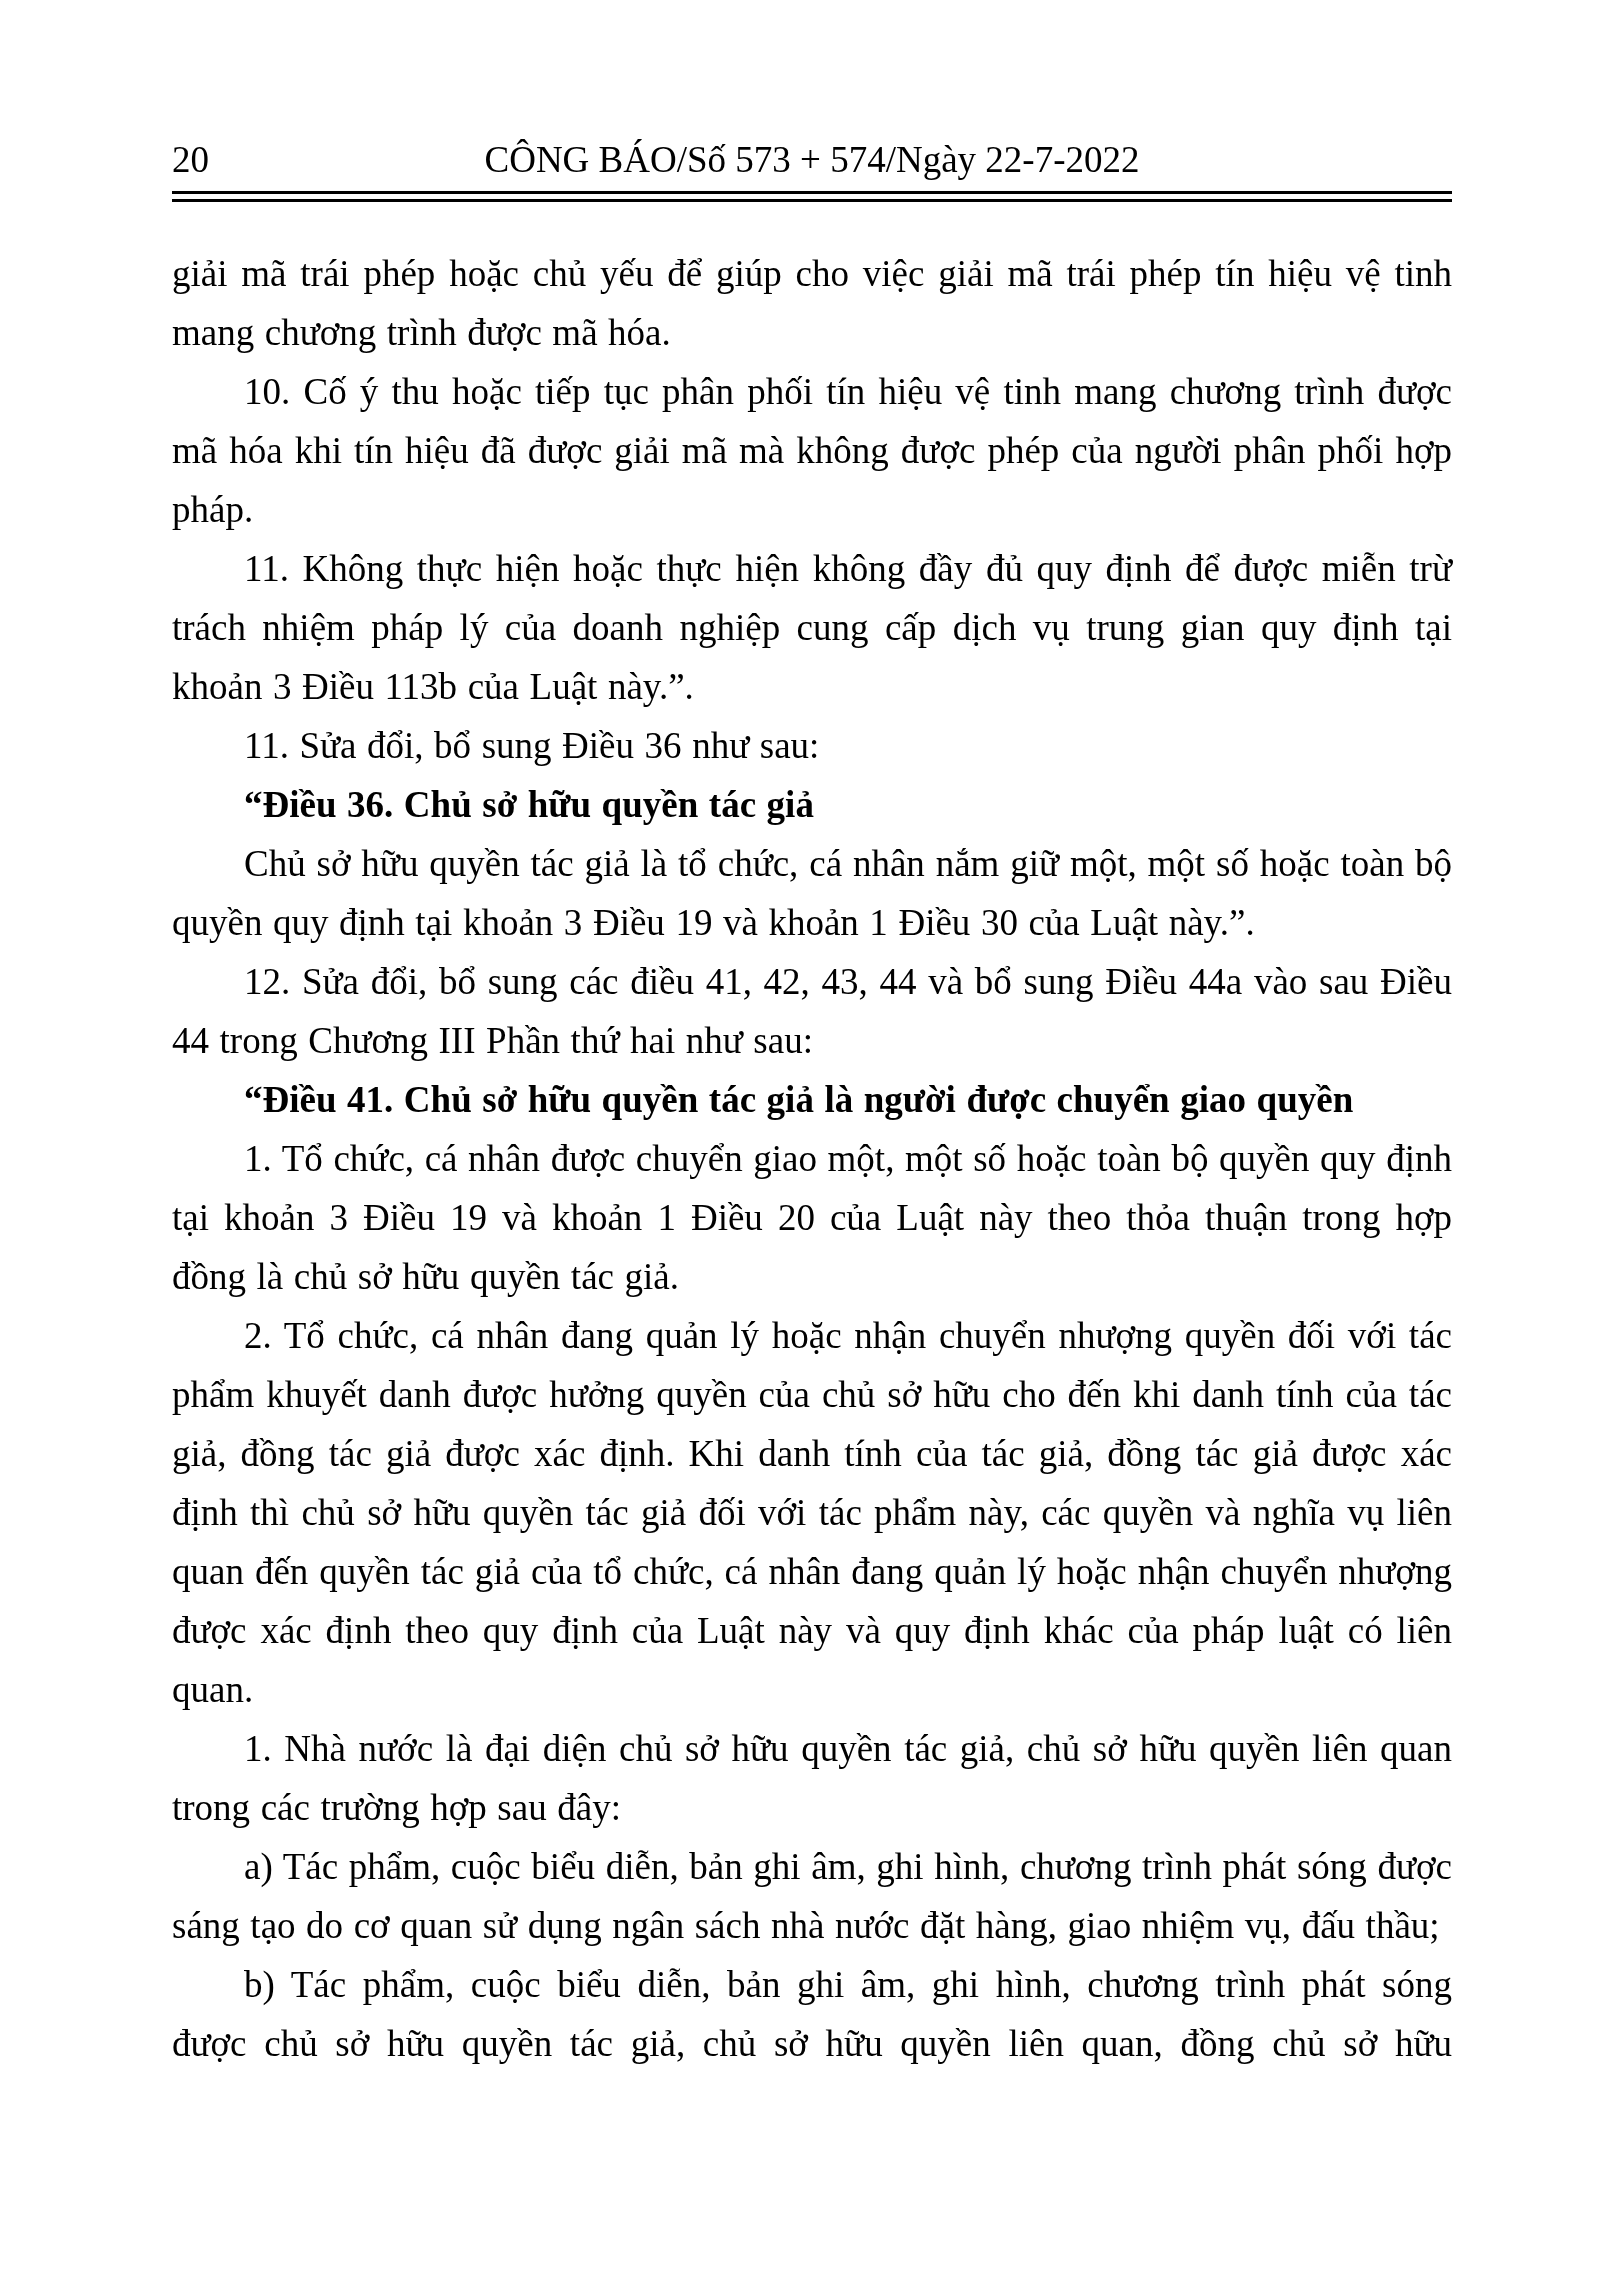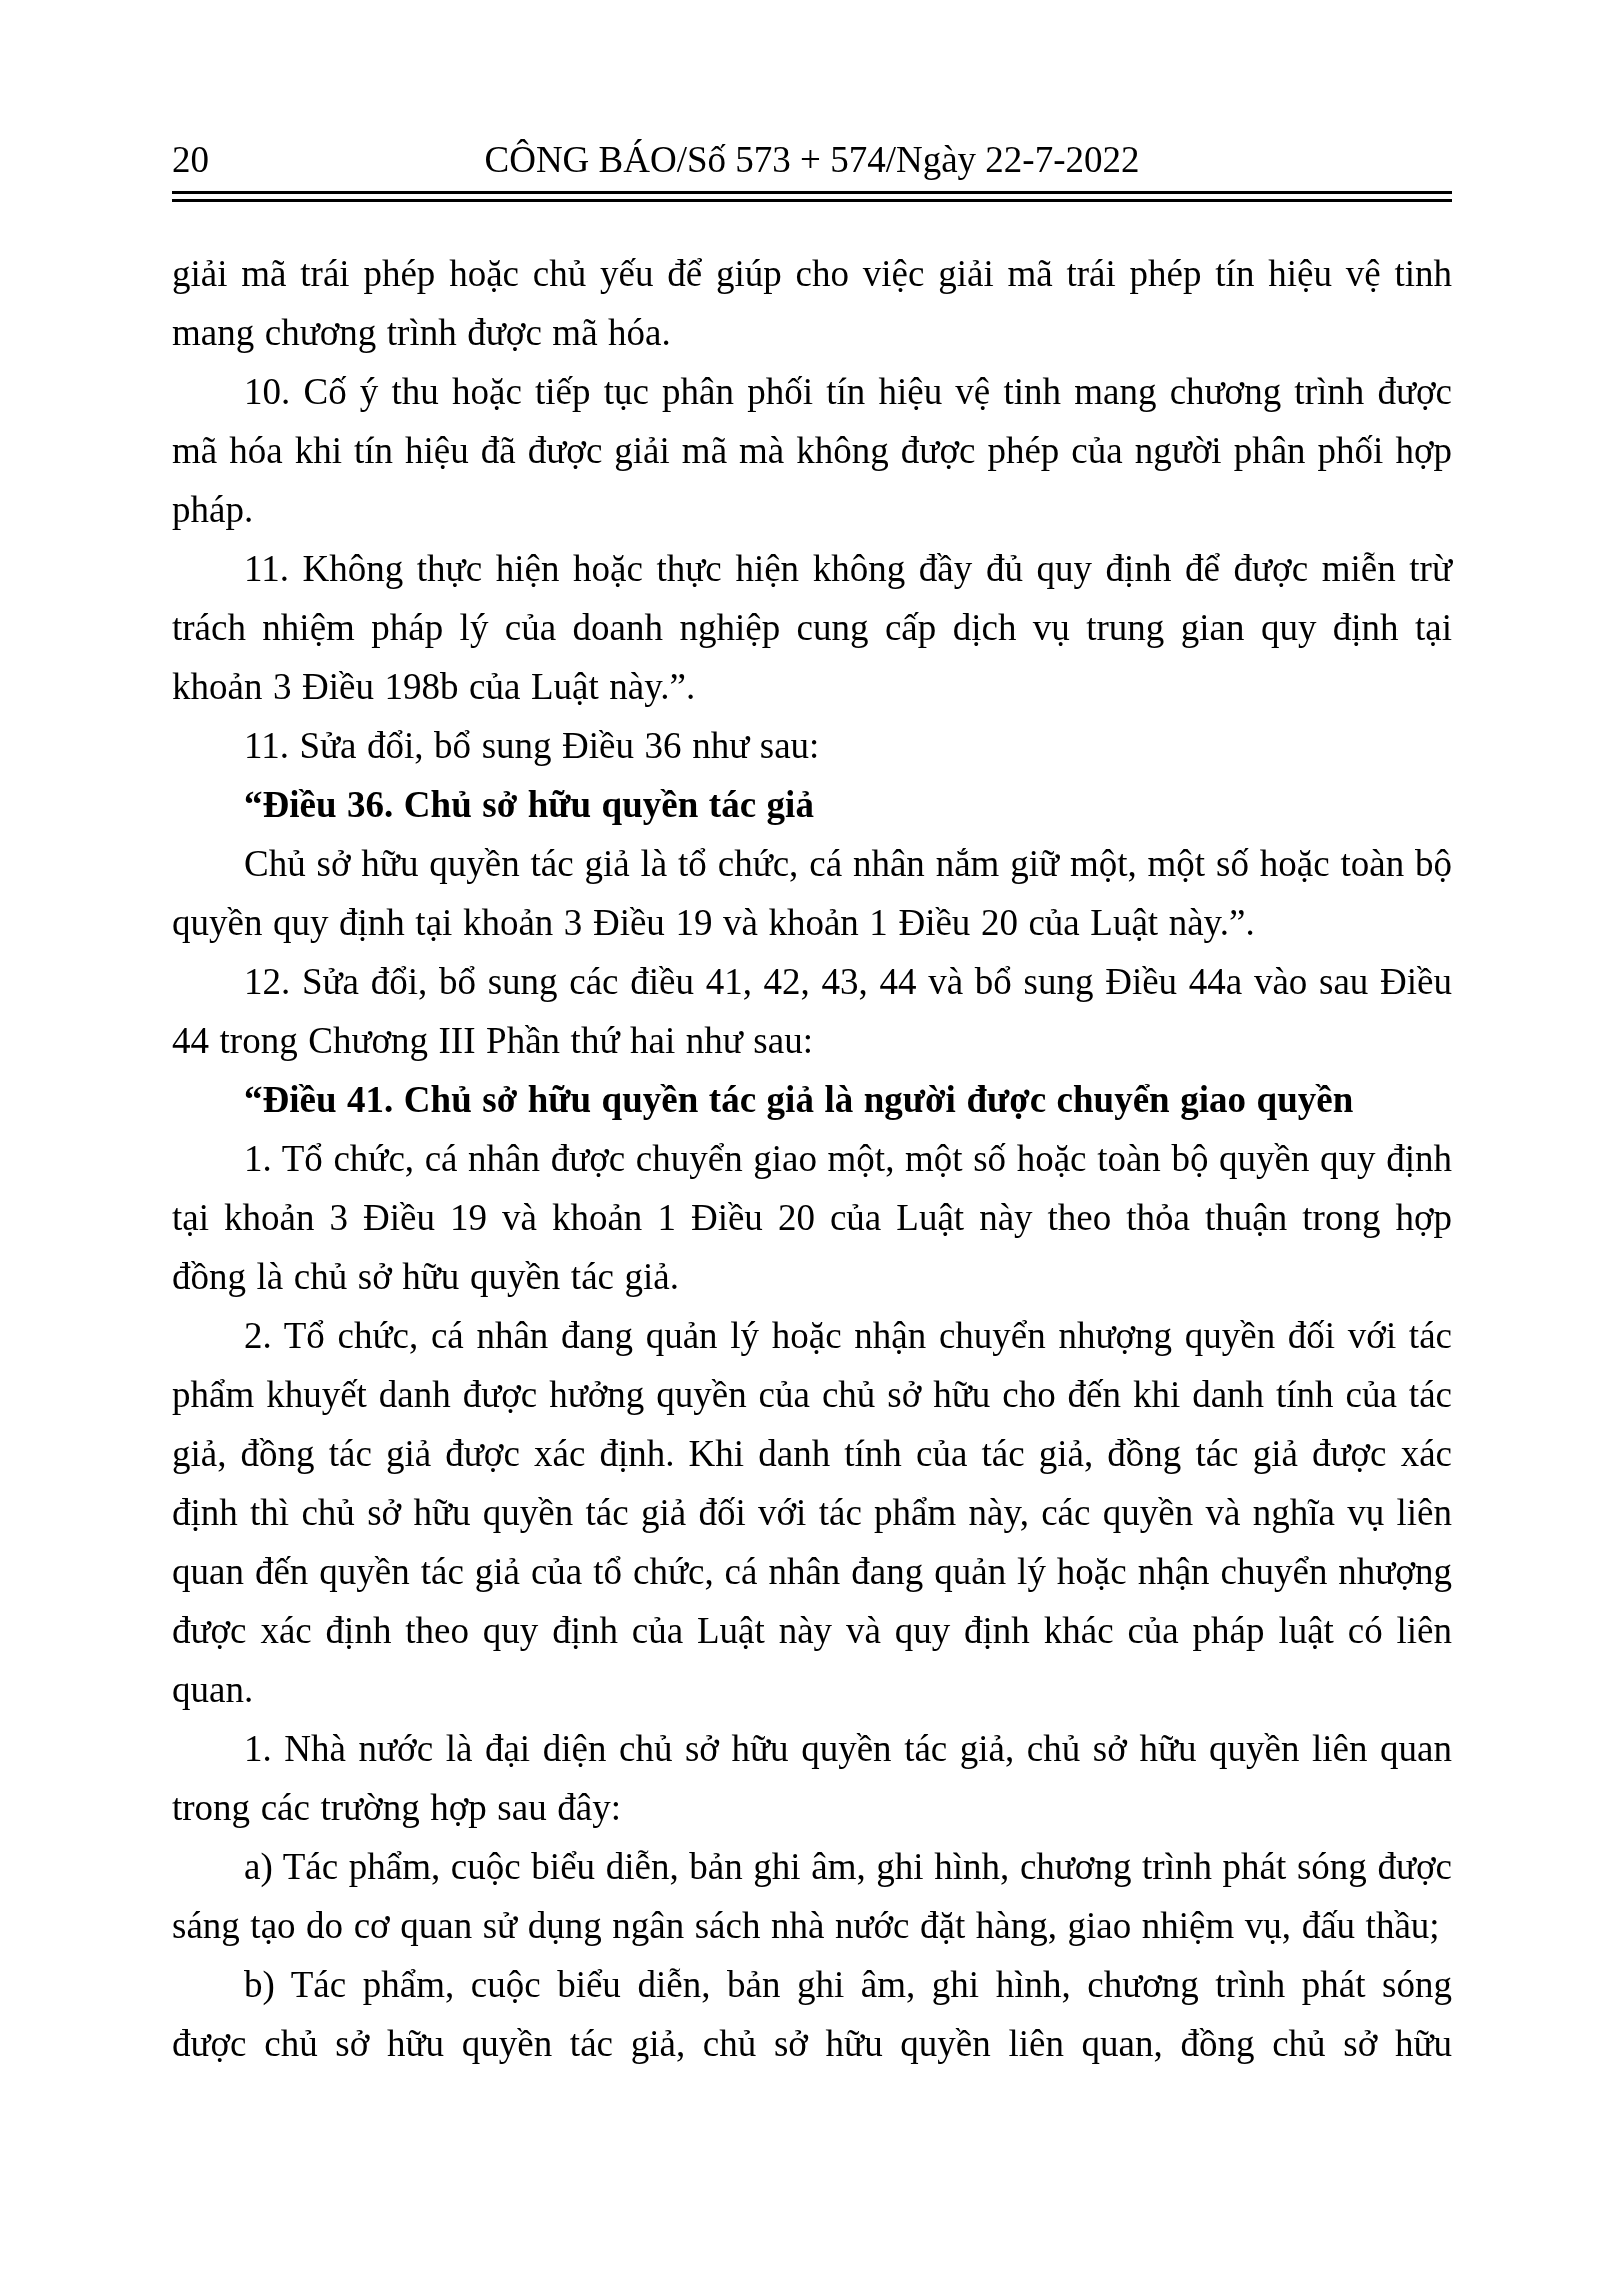--- a/index.html
+++ b/index.html
@@ -77,24 +77,24 @@
     <div class="page-header">
       <span class="page-number">20</span>
       <div class="header-title">CÔNG BÁO/Số 573 + 574/Ngày 22-7-2022</div>
     </div>
 
     <div class="header-rule"></div>
 
     <div class="body-text">
       <p class="">giải mã trái phép hoặc chủ yếu để giúp cho việc giải mã trái phép tín hiệu vệ tinh mang chương trình được mã hóa.</p>
       <p class="indent">10. Cố ý thu hoặc tiếp tục phân phối tín hiệu vệ tinh mang chương trình được mã hóa khi tín hiệu đã được giải mã mà không được phép của người phân phối hợp pháp.</p>
-      <p class="indent">11. Không thực hiện hoặc thực hiện không đầy đủ quy định để được miễn trừ trách nhiệm pháp lý của doanh nghiệp cung cấp dịch vụ trung gian quy định tại khoản 3 Điều 198b của Luật này.”.</p>
+      <p class="indent">11. Không thực hiện hoặc thực hiện không đầy đủ quy định để được miễn trừ trách nhiệm pháp lý của doanh nghiệp cung cấp dịch vụ trung gian quy định tại khoản 3 Điều 113b của Luật này.”.</p>
       <p class="indent">11. Sửa đổi, bổ sung Điều 36 như sau:</p>
       <p class="indent bold">“Điều 36. Chủ sở hữu quyền tác giả</p>
-      <p class="indent">Chủ sở hữu quyền tác giả là tổ chức, cá nhân nắm giữ một, một số hoặc toàn bộ quyền quy định tại khoản 3 Điều 19 và khoản 1 Điều 20 của Luật này.”.</p>
+      <p class="indent">Chủ sở hữu quyền tác giả là tổ chức, cá nhân nắm giữ một, một số hoặc toàn bộ quyền quy định tại khoản 3 Điều 19 và khoản 1 Điều 30 của Luật này.”.</p>
       <p class="indent">12. Sửa đổi, bổ sung các điều 41, 42, 43, 44 và bổ sung Điều 44a vào sau Điều 44 trong Chương III Phần thứ hai như sau:</p>
       <p class="indent bold">“Điều 41. Chủ sở hữu quyền tác giả là người được chuyển giao quyền</p>
       <p class="indent">1. Tổ chức, cá nhân được chuyển giao một, một số hoặc toàn bộ quyền quy định tại khoản 3 Điều 19 và khoản 1 Điều 20 của Luật này theo thỏa thuận trong hợp đồng là chủ sở hữu quyền tác giả.</p>
       <p class="indent">2. Tổ chức, cá nhân đang quản lý hoặc nhận chuyển nhượng quyền đối với tác phẩm khuyết danh được hưởng quyền của chủ sở hữu cho đến khi danh tính của tác giả, đồng tác giả được xác định. Khi danh tính của tác giả, đồng tác giả được xác định thì chủ sở hữu quyền tác giả đối với tác phẩm này, các quyền và nghĩa vụ liên quan đến quyền tác giả của tổ chức, cá nhân đang quản lý hoặc nhận chuyển nhượng được xác định theo quy định của Luật này và quy định khác của pháp luật có liên quan.</p>
       <p class="indent">1. Nhà nước là đại diện chủ sở hữu quyền tác giả, chủ sở hữu quyền liên quan trong các trường hợp sau đây:</p>
       <p class="indent">a) Tác phẩm, cuộc biểu diễn, bản ghi âm, ghi hình, chương trình phát sóng được sáng tạo do cơ quan sử dụng ngân sách nhà nước đặt hàng, giao nhiệm vụ, đấu thầu;</p>
       <p class="indent justify-last">b) Tác phẩm, cuộc biểu diễn, bản ghi âm, ghi hình, chương trình phát sóng được chủ sở hữu quyền tác giả, chủ sở hữu quyền liên quan, đồng chủ sở hữu</p>
     </div>
 
   </div>

